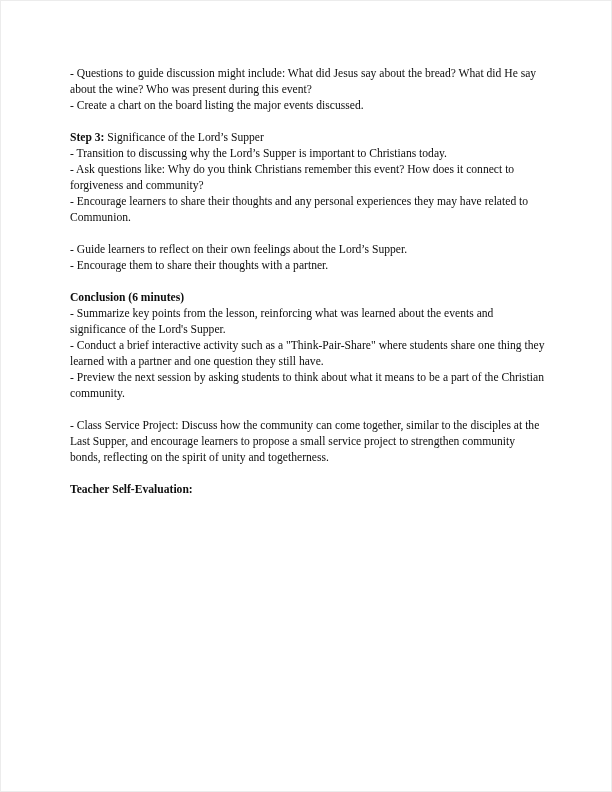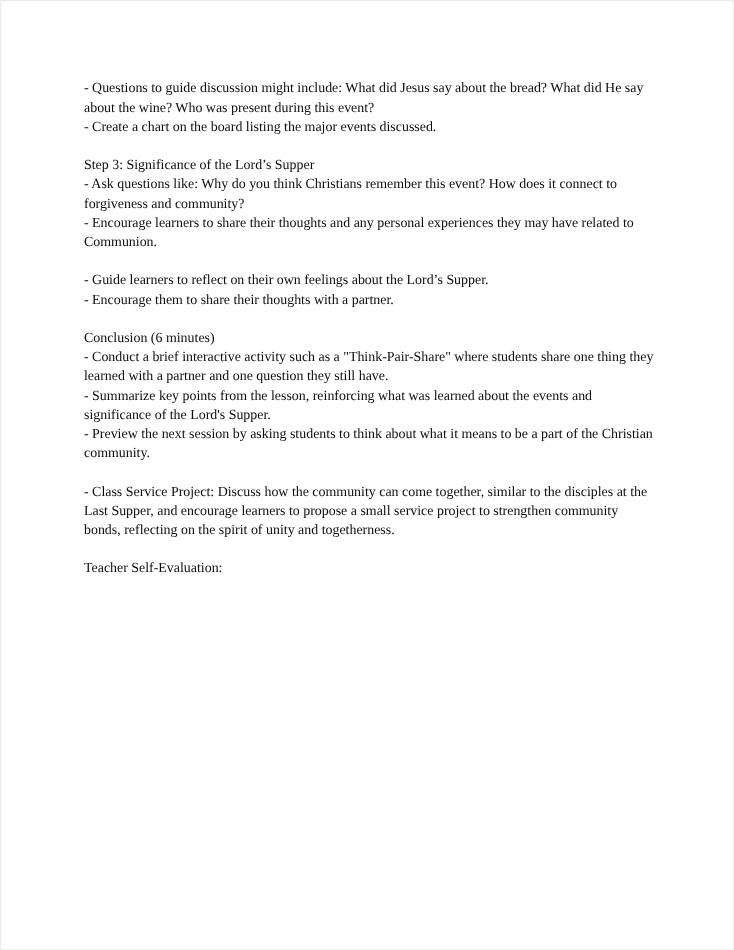--- a/index.html
+++ b/index.html
@@ -31,40 +31,41 @@
   .para {
     margin: 0;
     padding: 0;
   }
   .spacer {
     margin: 0;
     padding: 0;
     height: 16px;
   }
   .bold {
-    font-weight: normal;
+    font-weight: bold;
   }
 </style>
 </head>
 <body>
 
 <div class="page">
   <div class="content">
       <p class="para"><span class="">- Questions to guide discussion might include: What did Jesus say about the bread? What did He say about the wine? Who was present during this event?</span></p>
       <p class="para"><span class="">- Create a chart on the board listing the major events discussed.</span></p>
       <p class="spacer"></p>
       <p class="para"><span class="bold">Step 3:</span><span class=""> Significance of the Lord’s Supper</span></p>
+      <p class="para"><span class="">- Transition to discussing why the Lord’s Supper is important to Christians today.</span></p>
       <p class="para"><span class="">- Ask questions like: Why do you think Christians remember this event? How does it connect to forgiveness and community?</span></p>
       <p class="para"><span class="">- Encourage learners to share their thoughts and any personal experiences they may have related to Communion.</span></p>
       <p class="spacer"></p>
       <p class="para"><span class="">- Guide learners to reflect on their own feelings about the Lord’s Supper.</span></p>
       <p class="para"><span class="">- Encourage them to share their thoughts with a partner.</span></p>
       <p class="spacer"></p>
       <p class="para"><span class="bold">Conclusion (6 minutes)</span></p>
+      <p class="para"><span class="">- Summarize key points from the lesson, reinforcing what was learned about the events and significance of the Lord's Supper.</span></p>
       <p class="para"><span class="">- Conduct a brief interactive activity such as a "Think-Pair-Share" where students share one thing they learned with a partner and one question they still have.</span></p>
-      <p class="para"><span class="">- Summarize key points from the lesson, reinforcing what was learned about the events and significance of the Lord's Supper.</span></p>
       <p class="para"><span class="">- Preview the next session by asking students to think about what it means to be a part of the Christian community.</span></p>
       <p class="spacer"></p>
       <p class="para"><span class="">- Class Service Project: Discuss how the community can come together, similar to the disciples at the Last Supper, and encourage learners to propose a small service project to strengthen community bonds, reflecting on the spirit of unity and togetherness.</span></p>
       <p class="spacer"></p>
       <p class="para"><span class="bold">Teacher Self-Evaluation:</span></p>
     </div>
 </div>
 
 </body></html>

